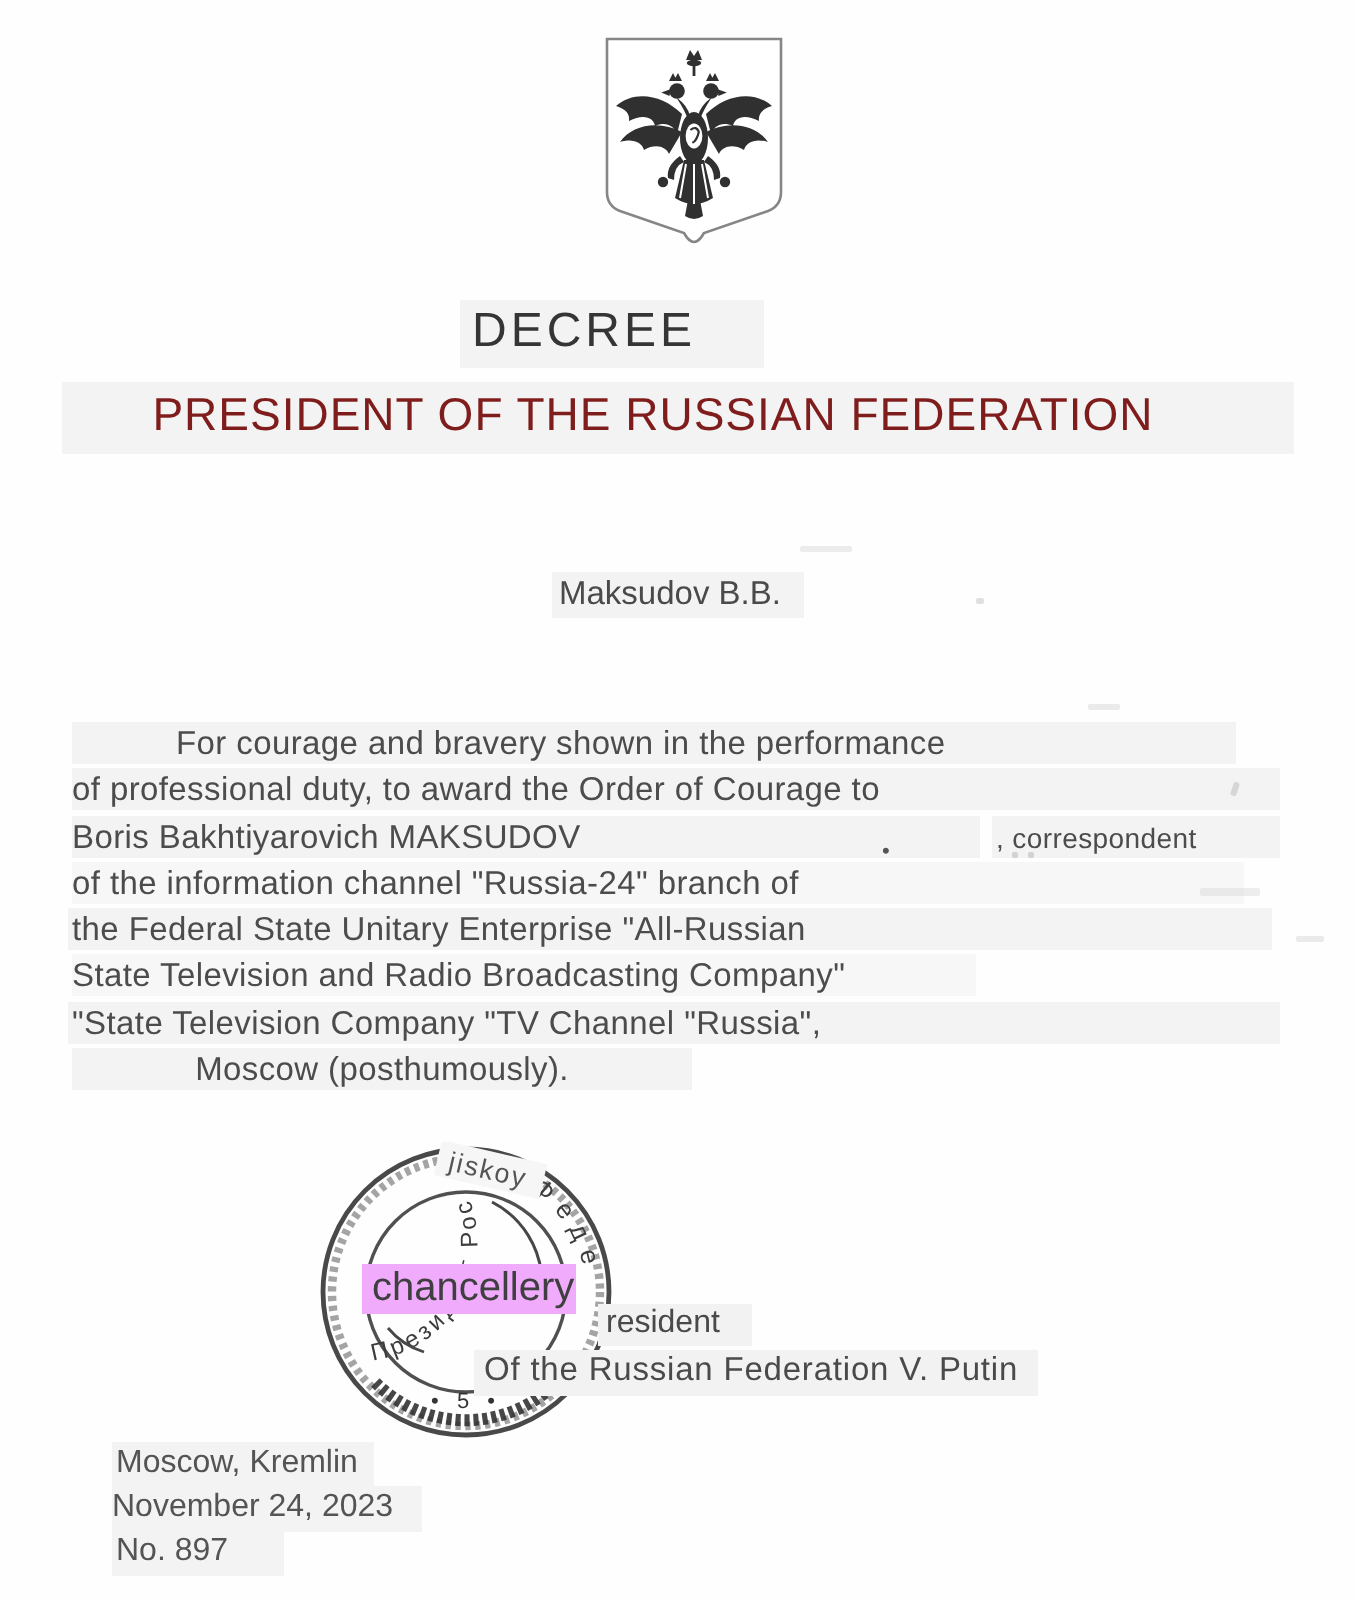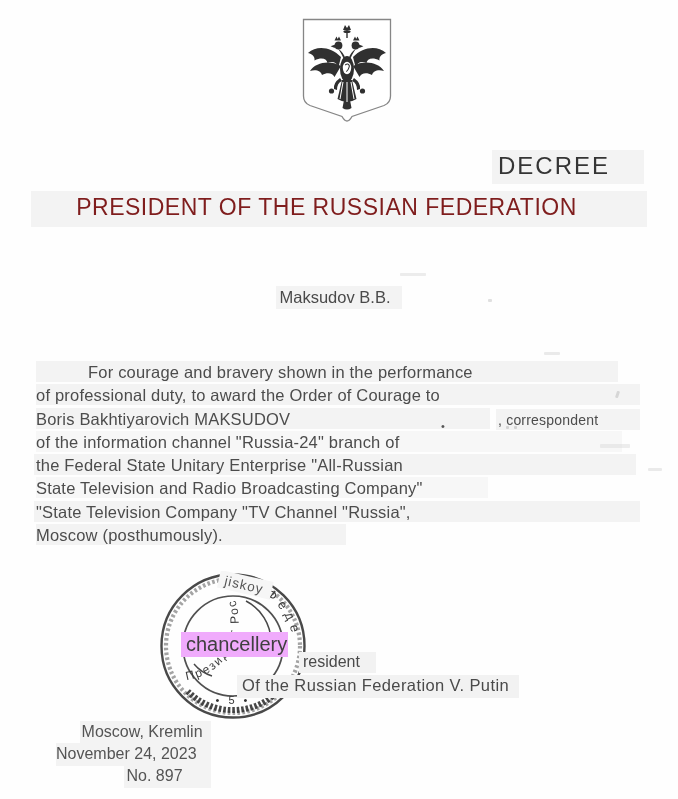--- a/index.html
+++ b/index.html
@@ -10,22 +10,22 @@
     position:relative;
     overflow:hidden;
     color:#4c4c4c;
   }
   .document{position:absolute;inset:0;background:#fefefe;}
 
   
   .emblem{position:absolute;left:300px;top:16px;width:94px;height:112px;}
 
   
-  .h-title{position:absolute;top:150px;left:0;width:612px;text-align:right;
-    font-size:24px;letter-spacing:2px;color:#353535;padding-left:32px;}
+  .h-title{position:absolute;top:150px;left:0;width:612px;text-align:center;
+    font-size:24px;letter-spacing:2px;color:#353535;}
   .h-title .patch{padding:2px 34px 4px 6px;}
   .h-issuer{position:absolute;top:191px;left:0;width:678px;text-align:center;
     font-size:23px;letter-spacing:.5px;color:#7f1d1d;}
   .h-issuer .patch{padding:3px 70px 6px 45px;}
 
   .patch{background:#f3f3f3;display:inline-block;}
   .patch.light{background:#f7f7f7;}
 
   
   .subject{position:absolute;top:286px;left:0;width:678px;text-align:center;
@@ -36,40 +36,40 @@
   .body-block{position:absolute;left:36px;top:361px;width:615px;
     font-size:16.5px;line-height:23.3px;color:#4c4c4c;letter-spacing:.2px;}
   .bline{height:23.3px;white-space:nowrap;}
   .bline .patch{height:21px;box-sizing:border-box;}
   .pw1{width:582px;padding-left:52px;}
   .pw2{width:604px;}
   .pw4{width:586px;}
   .pw5{width:602px;margin-left:-2px;padding-left:2px;}
   .pw6{width:452px;}
   .pw7{width:606px;margin-left:-2px;padding-left:2px;}
-  .pw8{width:310px;}
+  .pw8{width:310px;text-align:center;}
   .line3{display:flex;align-items:baseline;}
   .name-patch{position:relative;width:454px;box-sizing:border-box;}
   .bullet{position:absolute;left:405px;top:7px;font-size:11px;color:#555;}
   .suffix-patch{width:144px;margin-left:6px;font-size:14px;box-sizing:border-box;padding-left:2px;}
 
   
   .stamp{position:absolute;left:158px;top:571px;width:150px;height:150px;}
   .chancellery{position:absolute;left:181px;top:632px;width:102px;height:25px;
     background:#f0abfc;font-size:20px;color:#3f3f3f;line-height:25px;padding-left:5px;z-index:3;}
 
   
   .sig-title{position:absolute;left:299px;top:652px;background:#f2f2f2;
     font-size:16px;color:#4a4a4a;padding:1px 16px 2px 4px;z-index:2;}
   .sig-line{position:absolute;left:237px;top:675px;background:#f2f2f2;
     font-size:16.5px;color:#4a4a4a;letter-spacing:.4px;padding:1px 10px 3px 5px;z-index:2;}
 
   
   .footer{position:absolute;left:56px;top:721px;font-size:16px;color:#545454;line-height:22px;}
-  .footer div{height:22px;text-align:right;}
+  .footer div{height:22px;}
   .fp1{padding:0 8px 1px 2px;}
   .fp2{padding:0 14px 1px 0;}
   .fp3{padding:0 28px 1px 2px;}
 
   
   .artifact{position:absolute;background:#bdbdbd;border-radius:1px;}
   .a-dash{background:#dcdcdc;}
 
   svg text{font-family:"Liberation Sans", sans-serif;}
 </style>

